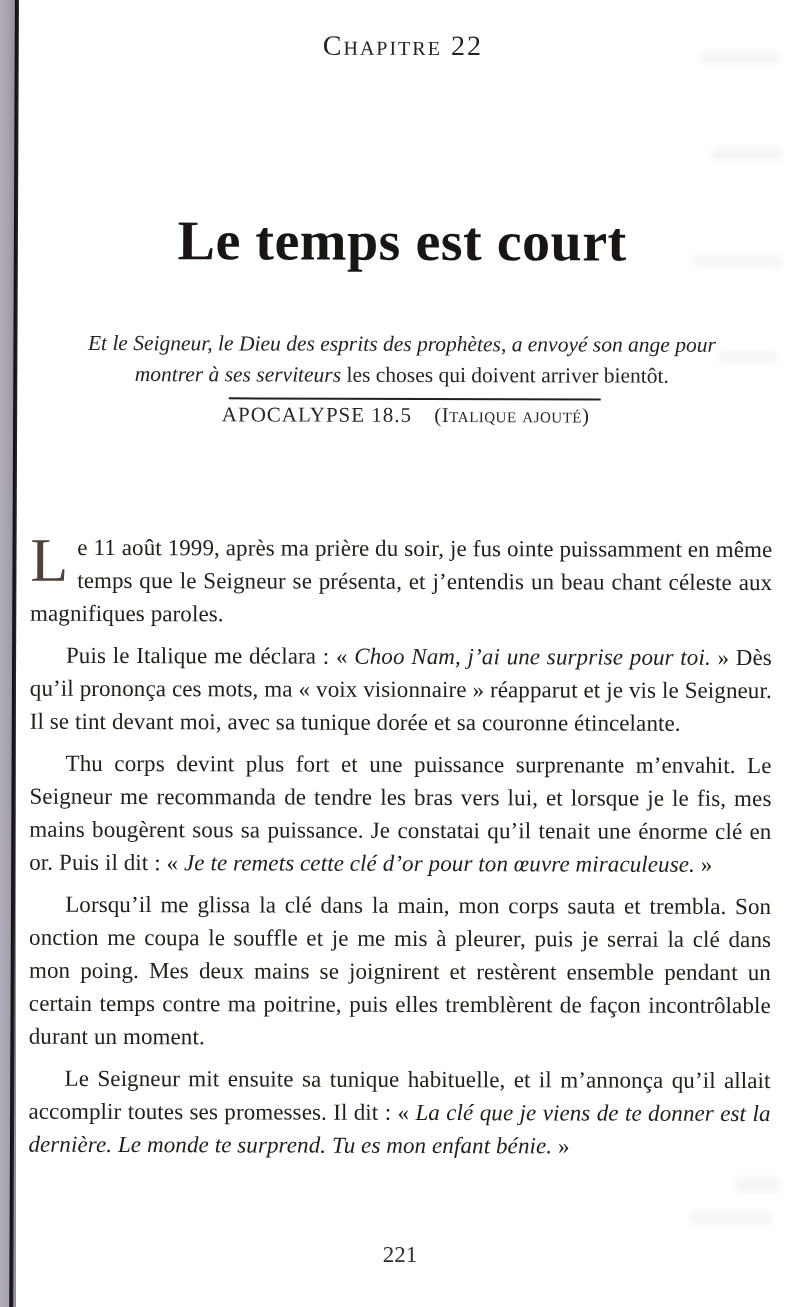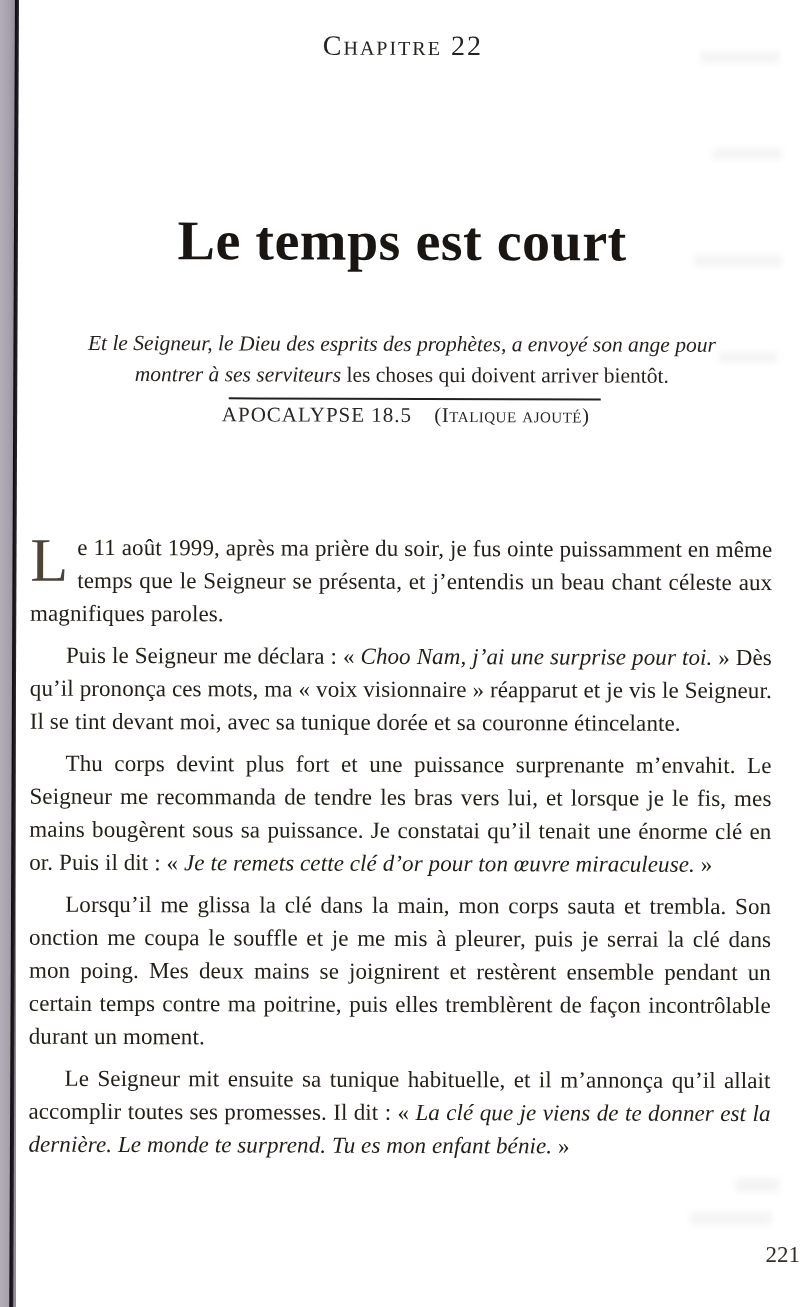--- a/index.html
+++ b/index.html
@@ -119,21 +119,21 @@
     line-height: 50px;
     padding: 4px 9px 0 0;
     color: #4e4337;
     font-weight: normal;
   }
 
   .page-number {
     position: absolute;
     left: 0; right: 0;
     top: 1242px;
-    text-align: right;
+    text-align: center;
     font-size: 23px;
     color: #33302c;
     z-index: 2;
   }
 </style>
 </head>
 <body>
 
 <div class="scan-gutter"></div>
 <div class="scan-edge-line"></div>
@@ -154,21 +154,21 @@
   <div class="epigraph"><span class="it">Et le Seigneur, le Dieu des esprits des prophètes, a envoyé son ange pour montrer à ses serviteurs </span><span>les choses qui doivent arriver bientôt.</span></div>
 
   <div class="attribution-rule"></div>
 
   <div class="attribution"><span>APOCALYPSE 18.5 </span><span class="small-caps">(Italique ajouté)</span></div>
 
   <div class="body-text">
 
     <p class="para"><span class="dropcap">L</span><span>e 11 août 1999, après ma prière du soir, je fus ointe puissamment en même temps que le Seigneur se présenta, et j’entendis un beau chant céleste aux magnifiques paroles.</span></p>
 
-    <p class="para indent"><span>Puis le Seigneur me déclara : « </span><span class="it">Choo Nam, j’ai une surprise pour toi.</span><span> » Dès qu’il prononça ces mots, ma « voix visionnaire » réapparut et je vis le Seigneur. Il se tint devant moi, avec sa tunique dorée et sa couronne étincelante.</span></p>
+    <p class="para indent"><span>Puis le Italique me déclara : « </span><span class="it">Choo Nam, j’ai une surprise pour toi.</span><span> » Dès qu’il prononça ces mots, ma « voix visionnaire » réapparut et je vis le Seigneur. Il se tint devant moi, avec sa tunique dorée et sa couronne étincelante.</span></p>
 
     <p class="para indent"><span>Thu corps devint plus fort et une puissance surprenante m’envahit. Le Seigneur me recommanda de tendre les bras vers lui, et lorsque je le fis, mes mains bougèrent sous sa puissance. Je constatai qu’il tenait une énorme clé en or. Puis il dit : « </span><span class="it">Je te remets cette clé d’or pour ton œuvre miraculeuse.</span><span> »</span></p>
 
     <p class="para indent"><span>Lorsqu’il me glissa la clé dans la main, mon corps sauta et trembla. Son onction me coupa le souffle et je me mis à pleurer, puis je serrai la clé dans mon poing. Mes deux mains se joignirent et restèrent ensemble pendant un certain temps contre ma poitrine, puis elles tremblèrent de façon incontrôlable durant un moment.</span></p>
 
     <p class="para indent"><span>Le Seigneur mit ensuite sa tunique habituelle, et il m’annonça qu’il allait accomplir toutes ses promesses. Il dit : « </span><span class="it">La clé que je viens de te donner est la dernière. Le monde te surprend. Tu es mon enfant bénie.</span><span> »</span></p>
 
   </div>
 
 </div>

